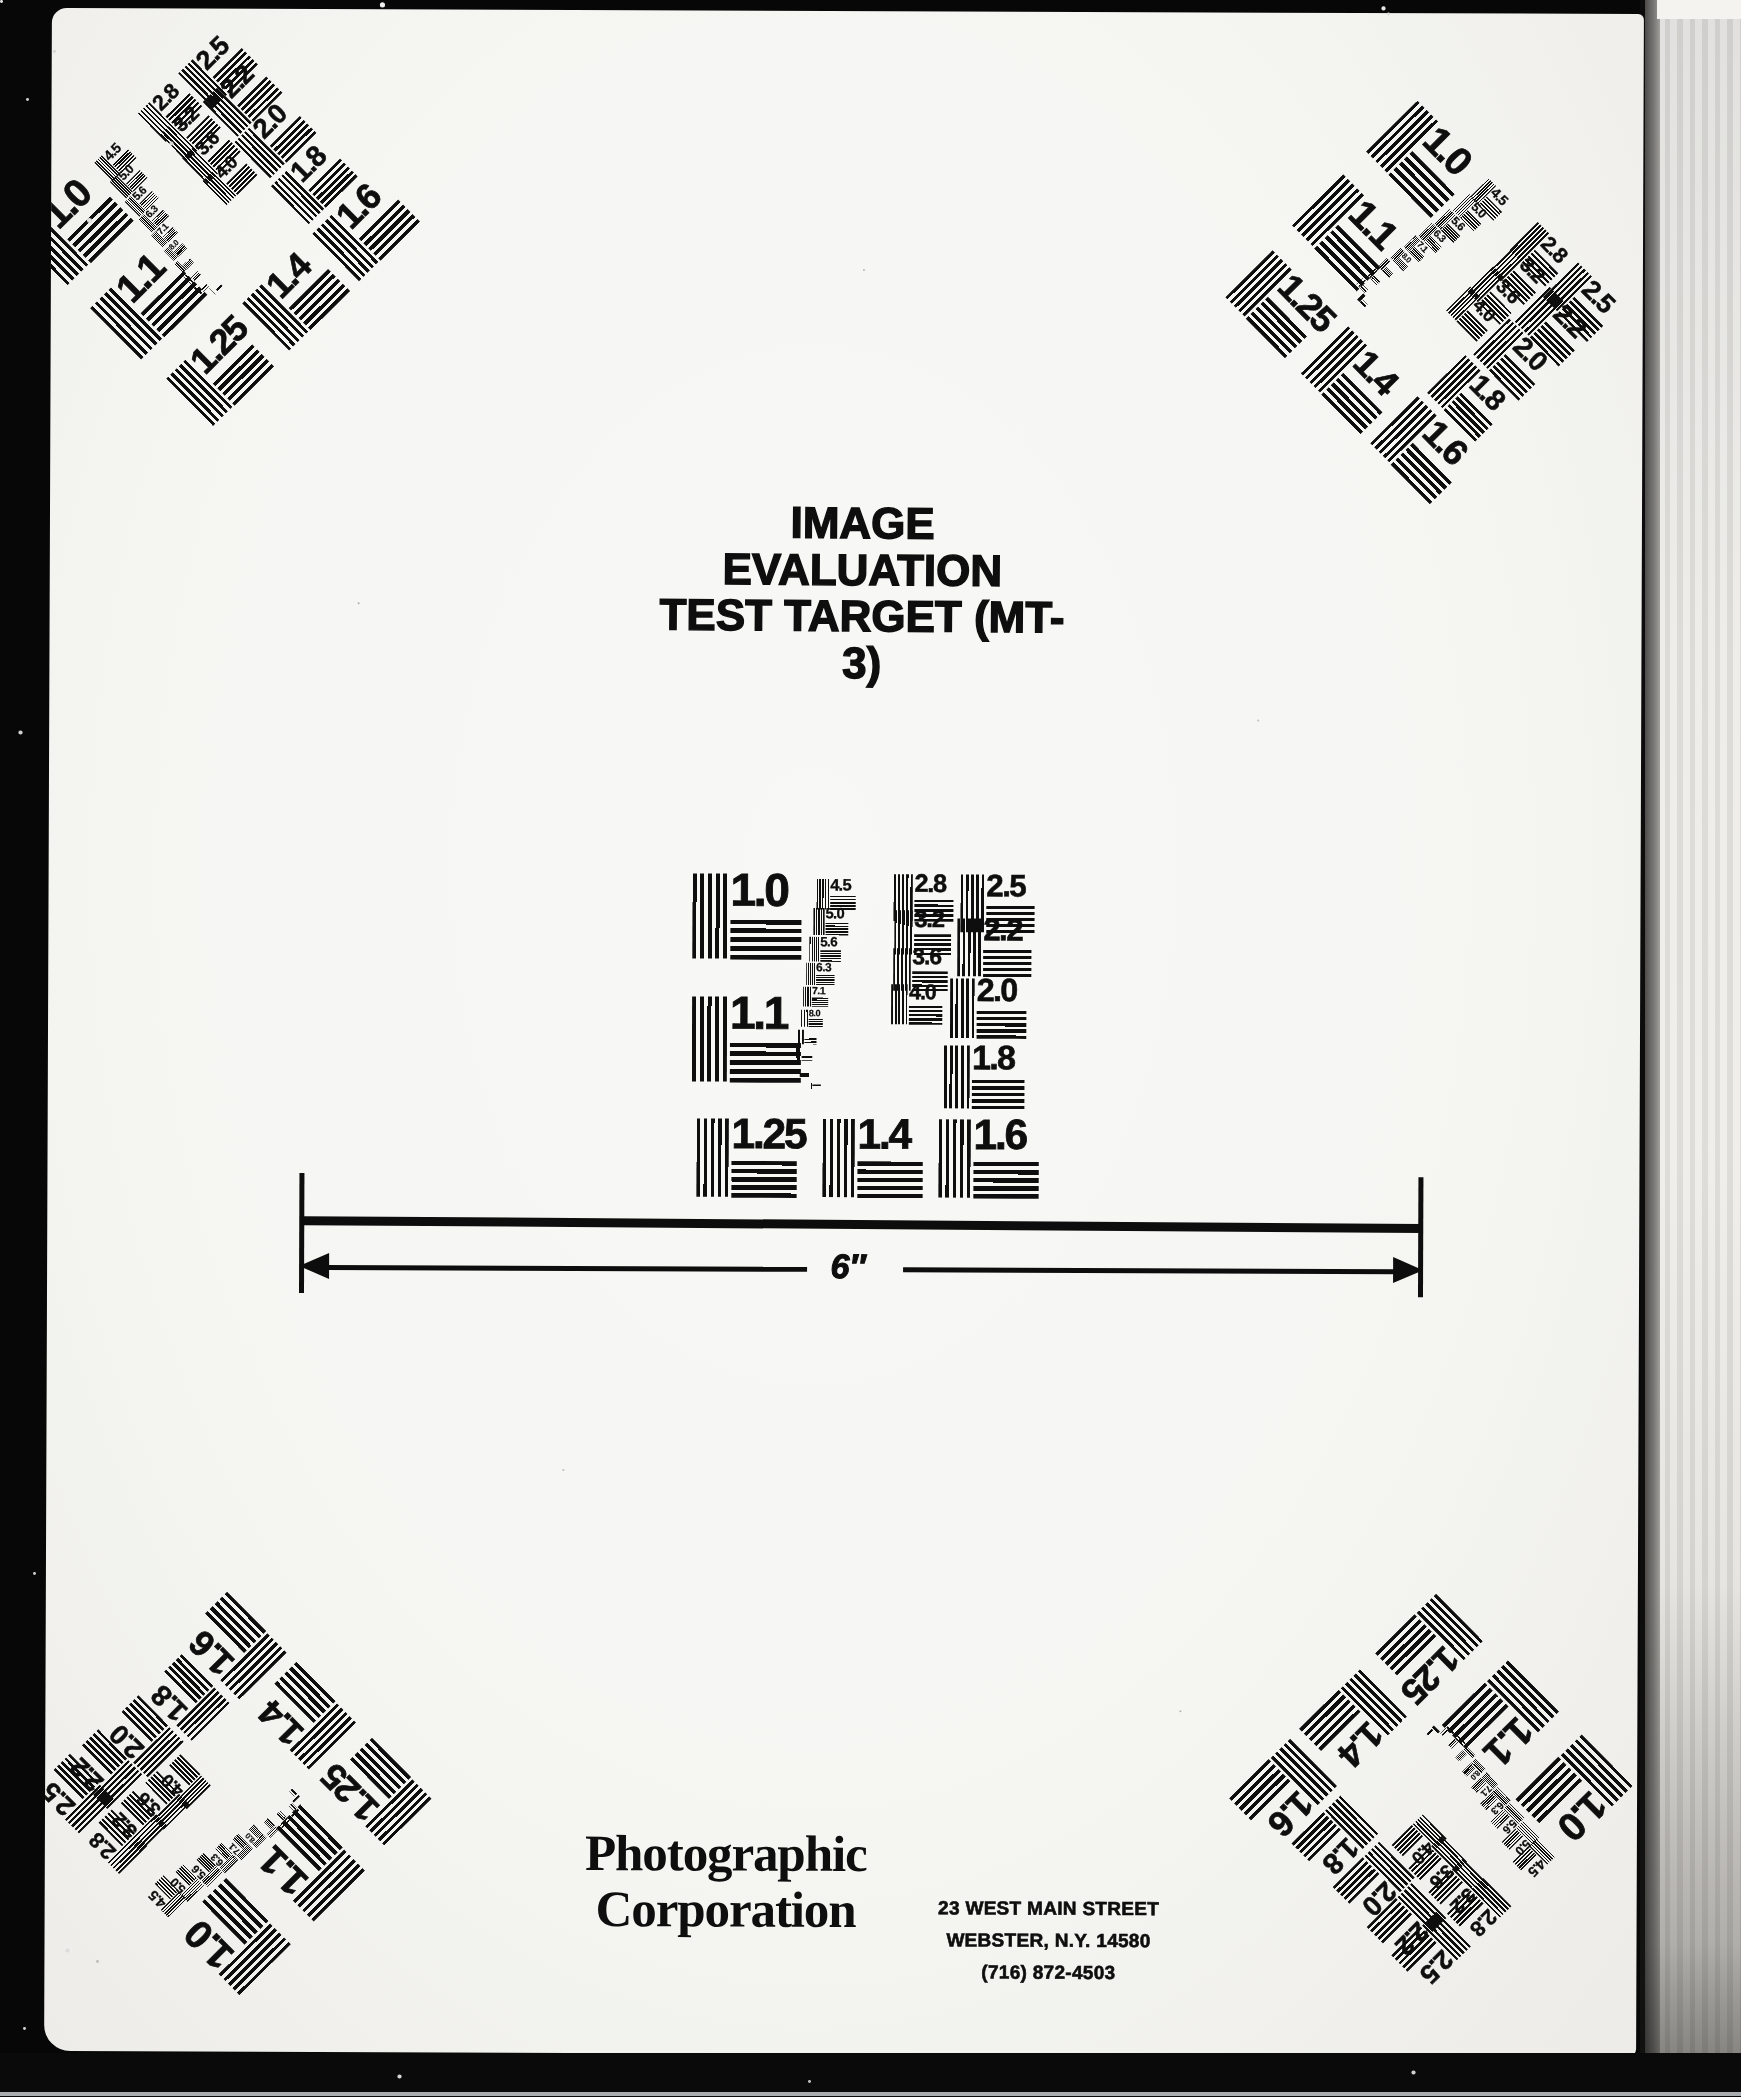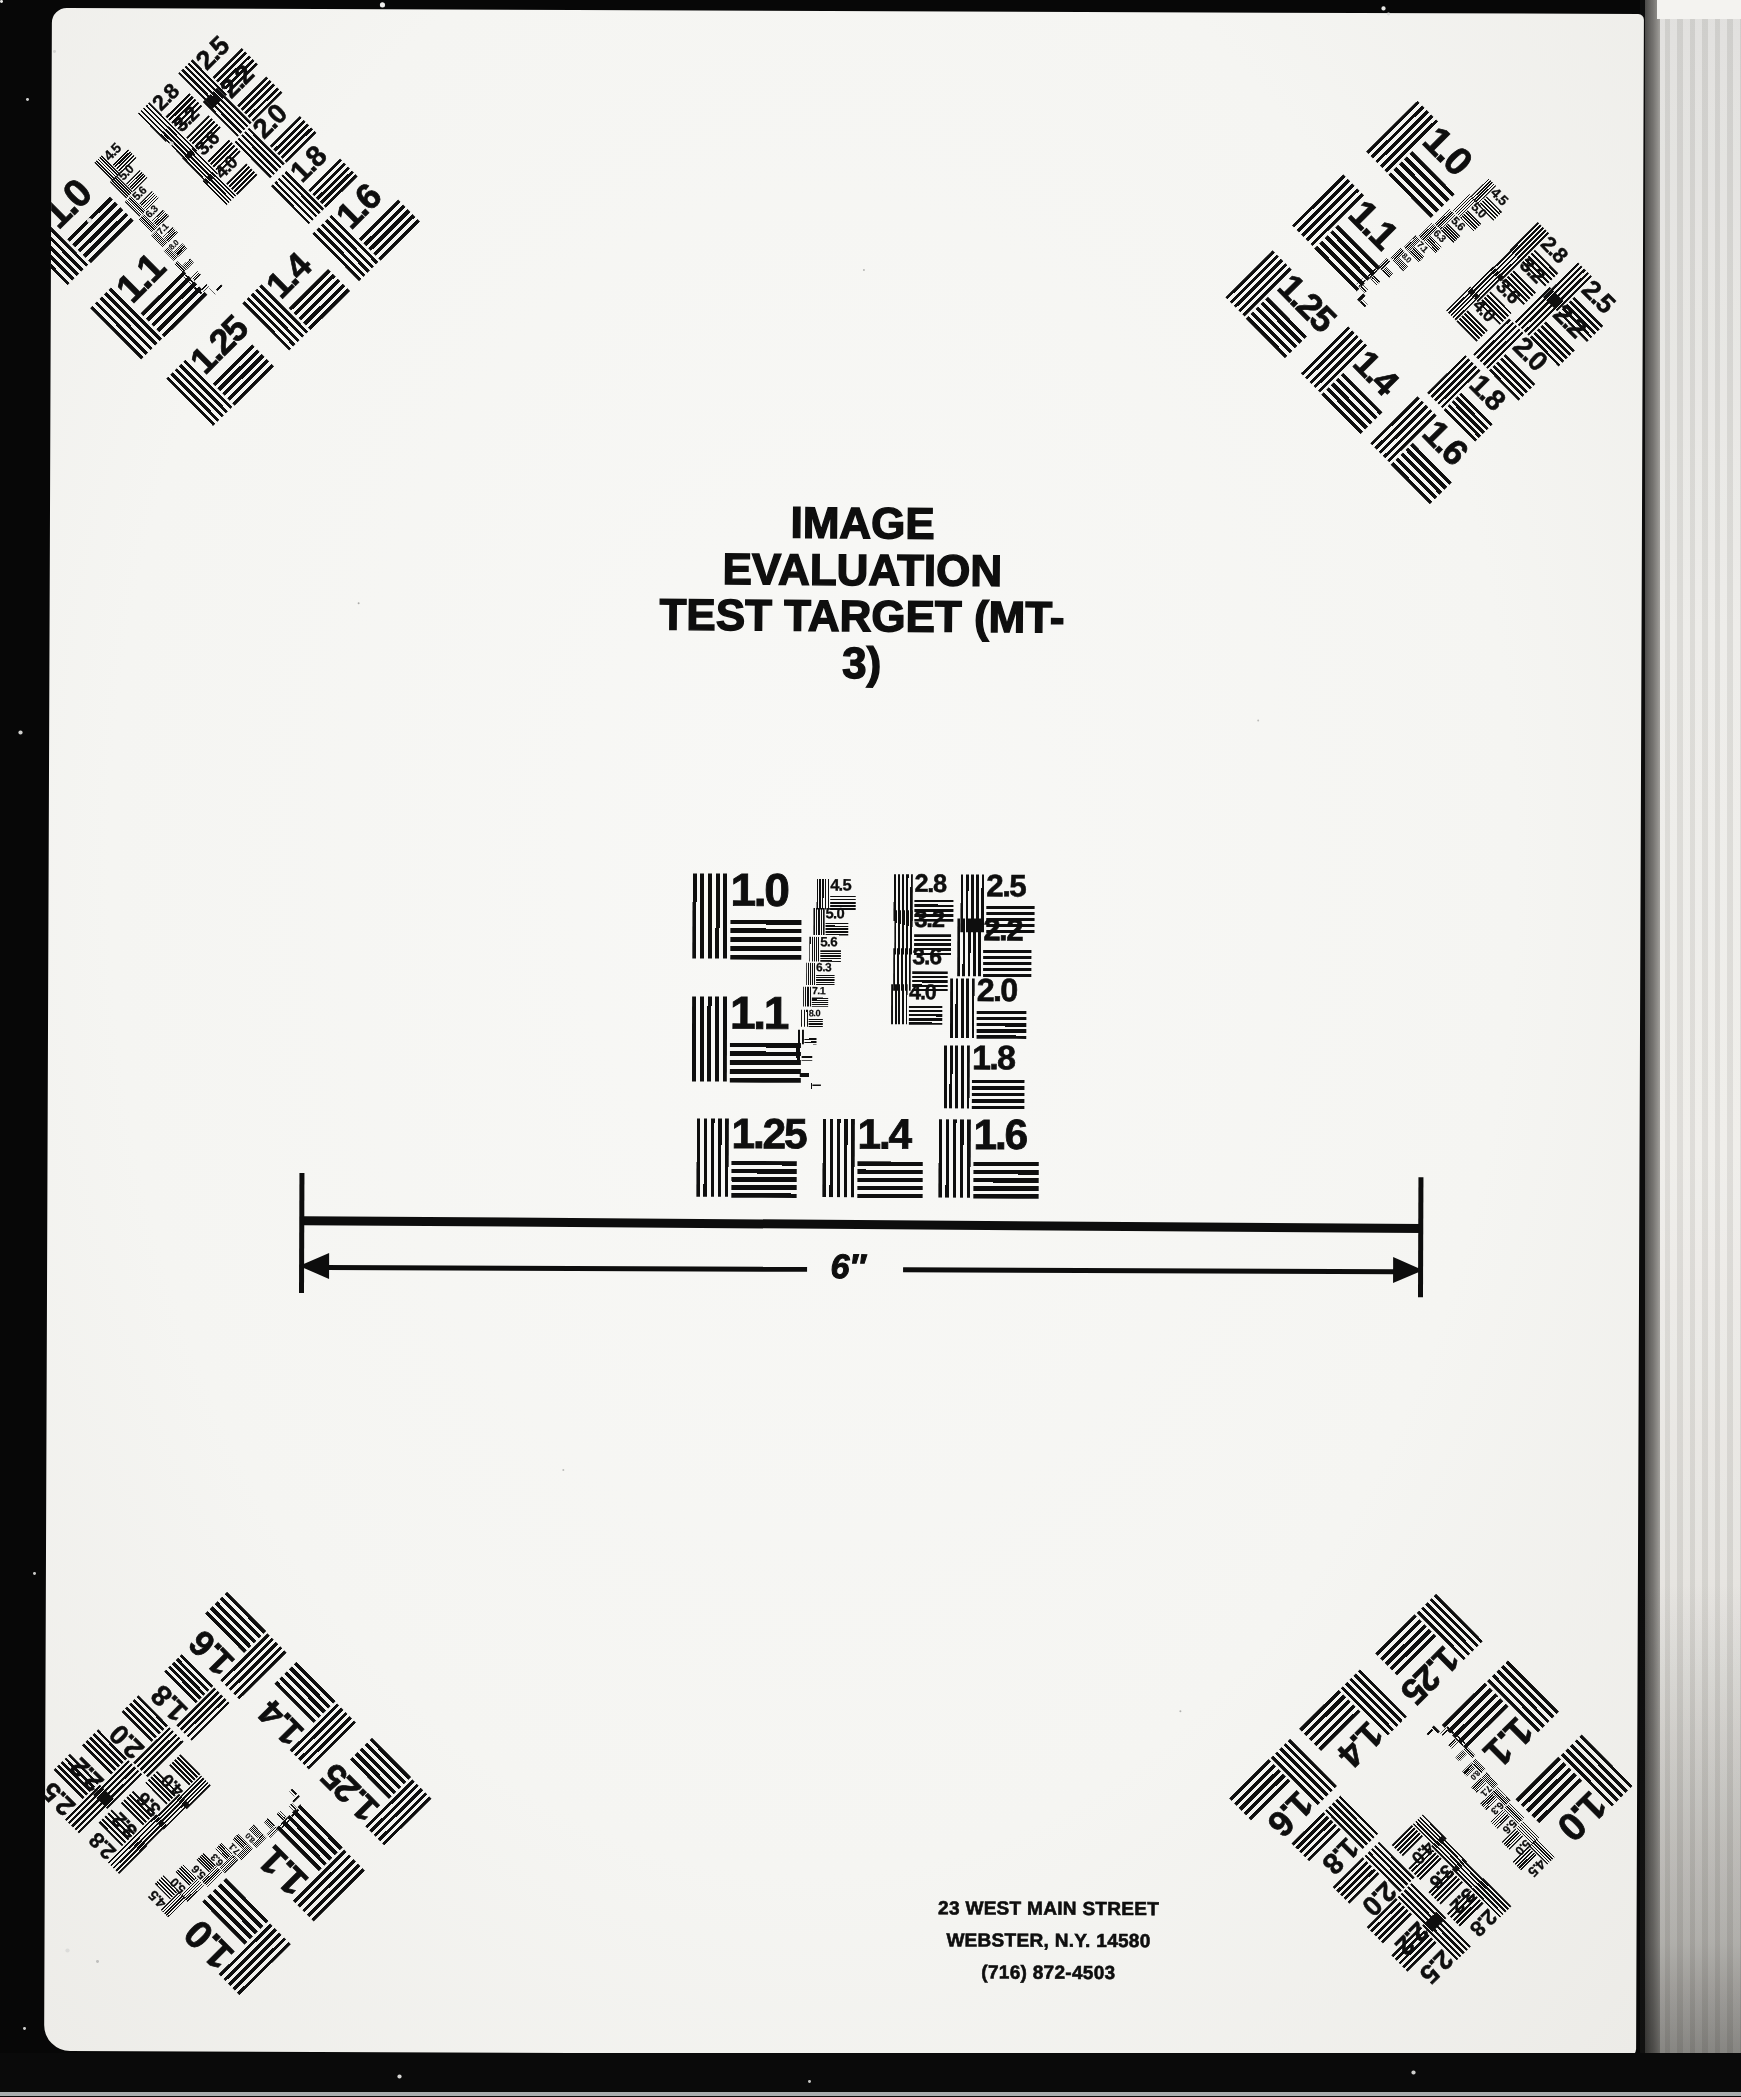--- a/index.html
+++ b/index.html
@@ -703,20 +703,22 @@
       <div class="tick tick-l"></div>
       <div class="tick tick-r"></div>
       <div class="aline aline-l"></div>
       <div class="aline aline-r"></div>
       <div class="ahead ahead-l"></div>
       <div class="ahead ahead-r"></div>
       <div class="scale-label">6″</div>
     </div>
 
     <div class="company">
+      <div>Photographic</div>
+      <div>Corporation</div>
     </div>
 
     <div class="address">
       <div>23 WEST MAIN STREET</div>
       <div>WEBSTER, N.Y. 14580</div>
       <div>(716) 872-4503</div>
     </div>
 
     <div class="specks-dark"></div>
   </div>

